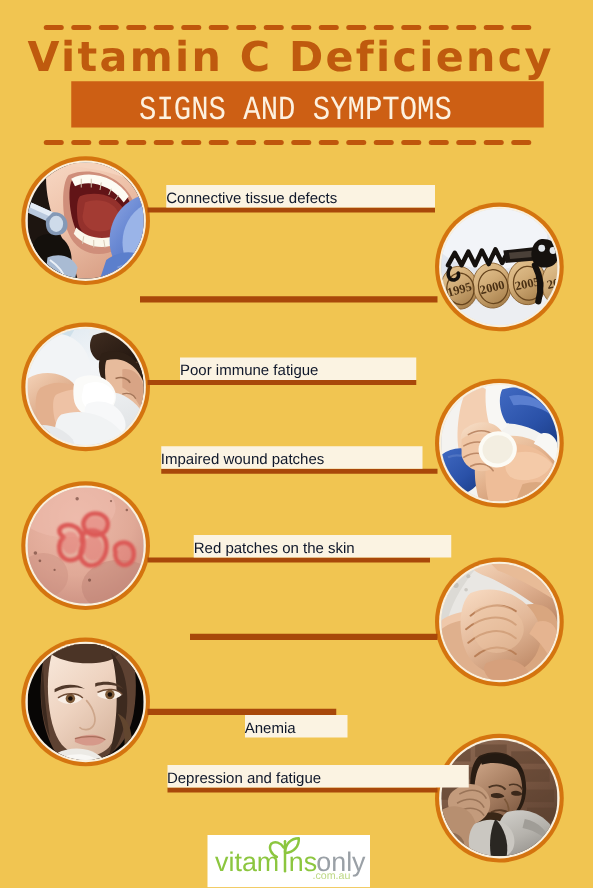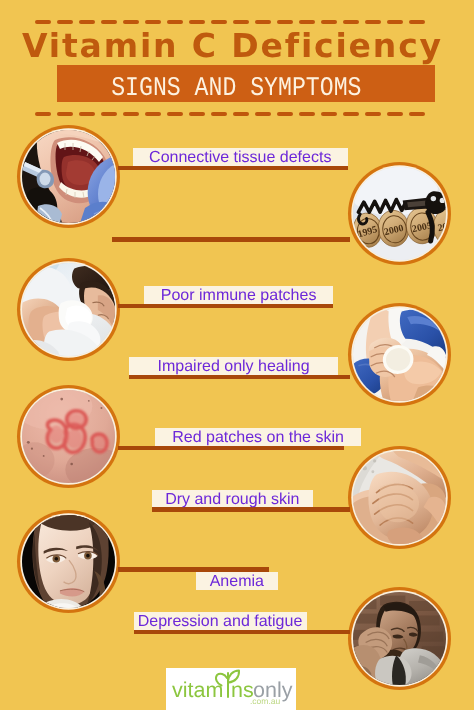--- a/index.html
+++ b/index.html
@@ -26,21 +26,21 @@
 
   
   .circle{position:absolute;width:93px;height:93px;border-radius:50%;
           box-sizing:border-box;overflow:hidden;background:#cfd4d8;
           box-shadow:0 0 0 1.7px #fbf0dc, 0 0 0 5px #d4740f;}
   .circle svg{display:block;width:93px;height:93px;}
 
   .lline{position:absolute;height:4.5px;background:#a8480a;}
   .lbox{position:absolute;height:17.5px;background:#fbf3e2;}
   .lbox span{position:absolute;left:0;top:1px;width:100%;height:17.5px;line-height:18px;
-             text-align:center;color:#6d28d9;font-size:16px;white-space:nowrap;}
+             color:#0f172a;font-size:12px;white-space:nowrap;}
 
   
   #logo{position:absolute;left:166px;top:668px;width:130px;height:42px;background:#ffffff;}
   #logo svg{display:block;}
 </style>
 </head>
 <body>
 
 <div id="page">
 
@@ -216,21 +216,21 @@
   <path d="M26 58 C42 50 58 54 64 64 C70 74 62 88 50 92 C38 96 26 90 24 80 C22 70 22 60 26 58 Z" fill="#eec2a5"></path>
   <path d="M44 44 C56 38 70 42 76 52 C82 62 76 74 64 77 C52 80 42 72 41 62 C40 52 41 46 44 44 Z" fill="#fbfbf9"></path>
   <path d="M50 50 C60 44 72 48 76 56 C80 64 74 72 64 73 C54 74 48 68 48 60 Z" fill="#ffffff"></path>
   <path d="M54 66 C66 62 78 66 84 76 C90 86 86 96 76 98 C64 100 54 94 52 84 C50 74 50 68 54 66 Z" fill="#f7f8f9"></path>
   <path d="M30 76 C48 70 70 76 82 90 C90 99 86 103 70 103 H28 C22 94 24 80 30 76 Z" fill="#f1f3f4"></path>
   <path d="M0 88 C14 82 30 86 40 98 L42 103 H0 Z" fill="#e6e8ea"></path>
 </svg>
   </div>
   <div class="lline" style="left:118.0px;top:303.5px;width:215.2px"></div>
   <div class="lbox" style="left:144.0px;top:286.0px;width:189.2px">
-      <span>Poor immune patches</span>
+      <span>Poor immune fatigue</span>
     </div>
 
   <div class="circle" style="left:353.0px;top:308.0px">
 <svg viewBox="0 0 103 103">
   <defs>
     <linearGradient id="p4k" x1=".2" y1="0" x2=".9" y2="1">
       <stop offset="0" stop-color="#f4d4b6"></stop>
             <stop offset=".45" stop-color="#e3b28d"></stop>
             <stop offset="1" stop-color="#c28a63"></stop>
     </linearGradient>
@@ -264,21 +264,21 @@
     <path d="M20 54 C30 48 42 50 48 58"></path>
     <path d="M20 64 C30 58 40 60 46 68"></path>
     <path d="M26 72 C34 68 42 70 46 76"></path>
   </g>
   <ellipse cx="50" cy="57" rx="17" ry="16" fill="#fcfbf5" transform="rotate(-12 50 57)"></ellipse>
   <ellipse cx="50" cy="57" rx="13.5" ry="12.5" fill="#f3eee1" transform="rotate(-12 50 57)"></ellipse>
 </svg>
   </div>
   <div class="lline" style="left:128.7px;top:374.5px;width:221.3px"></div>
   <div class="lbox" style="left:128.7px;top:357.0px;width:209.8px">
-      <span>Impaired only healing</span>
+      <span>Impaired wound patches</span>
     </div>
 
   <div class="circle" style="left:22.0px;top:390.0px">
 <svg viewBox="0 0 103 103">
   <defs>
     <radialGradient id="p5s" cx=".42" cy=".26" r=".9">
       <stop offset="0" stop-color="#eebbab"></stop>
             <stop offset=".55" stop-color="#e0a997"></stop>
             <stop offset="1" stop-color="#c4887a"></stop>
     </radialGradient>
@@ -364,23 +364,20 @@
     <path d="M22 58 C36 46 54 44 66 54"></path>
     <path d="M24 70 C38 58 54 56 66 66"></path>
     <path d="M30 82 C42 72 56 72 66 80"></path>
   </g>
   <path d="M30 40 C46 32 62 36 70 48 C78 60 70 74 56 78 C42 82 30 74 28 60 Z" fill="#ecc3a2" opacity=".5"></path>
   <path d="M40 88 C54 82 68 84 76 94 C80 99 78 103 70 103 H44 C38 98 36 92 40 88 Z" fill="#d6a07c"></path>
   <path d="M84 52 C94 48 103 54 103 66 V96 C96 82 88 68 78 62 Z" fill="#e5b490"></path>
 </svg>
   </div>
   <div class="lline" style="left:151.6px;top:507.0px;width:198.4px"></div>
-  <div class="lbox" style="left:151.6px;top:489.5px;width:161.4px">
-      <span>Dry and rough skin</span>
-    </div>
 
   <div class="circle" style="left:22.0px;top:515.0px">
 <svg viewBox="0 0 103 103">
   <defs>
     <linearGradient id="p7f" x1=".2" y1="0" x2=".85" y2="1">
       <stop offset="0" stop-color="#f7e6d8"></stop>
             <stop offset=".45" stop-color="#eed3c0"></stop>
             <stop offset="1" stop-color="#d3b099"></stop>
     </linearGradient>
   </defs>
@@ -465,21 +462,21 @@
   <path d="M14 64 C24 58 34 60 38 67" fill="none" stroke="#9a7458" stroke-width="1.3"></path>
   <path d="M0 62 C10 56 22 58 28 68 C34 78 32 92 24 103 H0 Z" fill="#b78f70"></path>
   <path d="M58 64 C78 58 96 68 103 86 V103 H48 C46 88 50 70 58 64 Z" fill="url(#p8t)"></path>
   <path d="M30 74 C42 68 56 70 62 80 C68 90 64 103 54 103 H28 C22 94 24 80 30 74 Z" fill="#cac7c1"></path>
   <path d="M48 70 C56 78 60 90 58 103 H44 C42 90 44 78 48 70 Z" fill="#2a2722"></path>
   <path d="M74 70 C86 72 96 82 100 96 C94 88 84 80 72 78 Z" fill="#a09d97"></path>
   <path d="M0 84 C8 80 16 82 20 90 L22 103 H0 Z" fill="#8e6e55"></path>
 </svg>
   </div>
   <div class="lline" style="left:133.5px;top:629.5px;width:216.5px"></div>
-  <div class="lbox" style="left:133.5px;top:612.0px;width:173px">
+  <div class="lbox" style="left:133.5px;top:612.0px;width:241px">
       <span>Depression and fatigue</span>
     </div>
 
   <div id="logo">
 <svg width="130" height="42" viewBox="0 0 130 42">
   <text x="6" y="29" font-family="'Liberation Sans',sans-serif" font-size="21.5" fill="#8cc63f">vitam</text>
   <text x="65" y="29" font-family="'Liberation Sans',sans-serif" font-size="21.5" fill="#8cc63f">ns</text>
   <text x="87" y="29" font-family="'Liberation Sans',sans-serif" font-size="21.5" fill="#9aa0a6">only</text>
   <text x="84" y="35.5" font-family="'Liberation Sans',sans-serif" font-size="8.5" fill="#bdd884">.com.au</text>
   <g fill="none" stroke="#8cc63f" stroke-width="2" stroke-linecap="round" stroke-linejoin="round">

